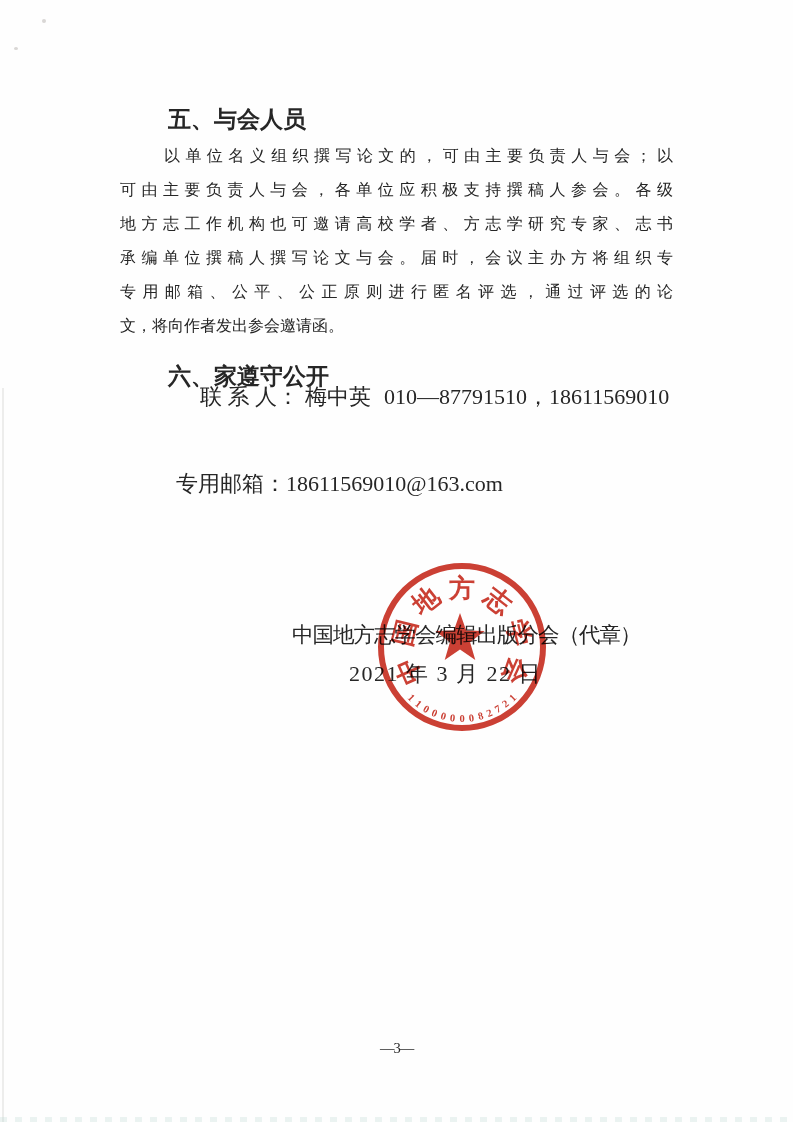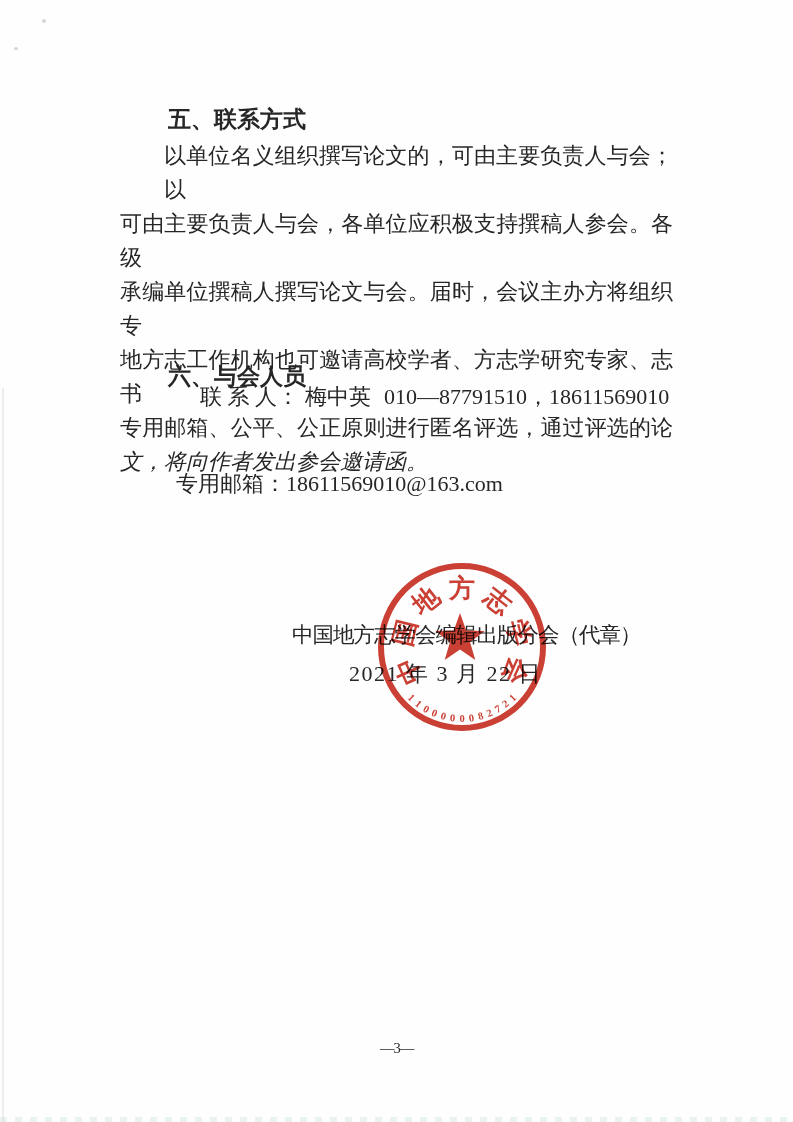--- a/index.html
+++ b/index.html
@@ -5,24 +5,24 @@
   html,body { margin:0; padding:0; }
   .page {
     position:relative; width:793px; height:1122px;
     background:#fefefe; overflow:hidden;
     font-family:"Liberation Serif","DejaVu Serif",serif;
     color:#262626;
   }
   .h { position:absolute; left:168px; font-size:23px; font-weight:bold; white-space:nowrap; }
   .h-attendees { top:104px; }
   .h-contact  { top:361px; }
-  .para { position:absolute; left:120px; top:139px; width:553px; font-size:22px; line-height:34px; }
+  .para { position:absolute; left:120px; top:139px; width:553px; font-size:16px; line-height:34px; }
   .pline { text-align:justify; text-align-last:justify; }
   .pl-first { padding-left:44px; }
-  .pl-last { text-align-last:left;font-style:italic; }
+  .pl-last { text-align-last:left; }
   .cline { position:absolute; font-size:22px; white-space:nowrap; }
   .c1 { left:168px; top:382px;margin-left:32px; }
   .c2 { left:272px; top:434px; }
   .c3 { left:176px; top:469px; }
   .clabel { display:inline-block; min-width:105px; }
   .clabel-email { display:inline-block; min-width:100px; }
   .cname { display:inline-block; min-width:66px; }
   .ph { margin-left:13px; }
   .org-line { position:absolute; left:292px; top:620px; font-size:21.5px; letter-spacing:-1px; white-space:nowrap; }
   .date-line { position:absolute; left:349px; top:659px; font-size:22px; letter-spacing:1.5px; white-space:nowrap; }
@@ -37,32 +37,32 @@
   .speck-a { left:42px; top:19px; width:4px; height:4px; }
   .speck-b { left:14px; top:47px; width:4px; height:3px; }
   .bottom-band { position:absolute; left:0; bottom:0; width:100%; height:5px;
     background:repeating-linear-gradient(90deg, rgba(185,214,208,.28) 0 7px, rgba(255,255,255,0) 7px 15px); }
 </style>
 </head>
 <body>
 
 <div class="page">
 
-  <div class="h h-attendees">五、联系方式</div>
+  <div class="h h-attendees">五、与会人员</div>
 
   <div class="para">
     <div class="pline pl-first">以单位名义组织撰写论文的，可由主要负责人与会；以</div>
     <div class="pline">可由主要负责人与会，各单位应积极支持撰稿人参会。各级</div>
+    <div class="pline">地方志工作机构也可邀请高校学者、方志学研究专家、志书</div>
     <div class="pline">承编单位撰稿人撰写论文与会。届时，会议主办方将组织专</div>
-    <div class="pline">地方志工作机构也可邀请高校学者、方志学研究专家、志书</div>
     <div class="pline">专用邮箱、公平、公正原则进行匿名评选，通过评选的论</div>
     <div class="pline pl-last">文，将向作者发出参会邀请函。</div>
   </div>
 
-  <div class="h h-contact">六、与会人员</div>
+  <div class="h h-contact">六、家遵守公开</div>
 
   <div class="cline c1">
     <span class="clabel">联 系 人：</span><span class="cname">梅中英</span><span class="ph">010—87791510，18611569010</span>
   </div>
 
 
   <div class="cline c3">
     <span class="clabel-email">专用邮箱：</span><span>18611569010@163.com</span>
   </div>
 

